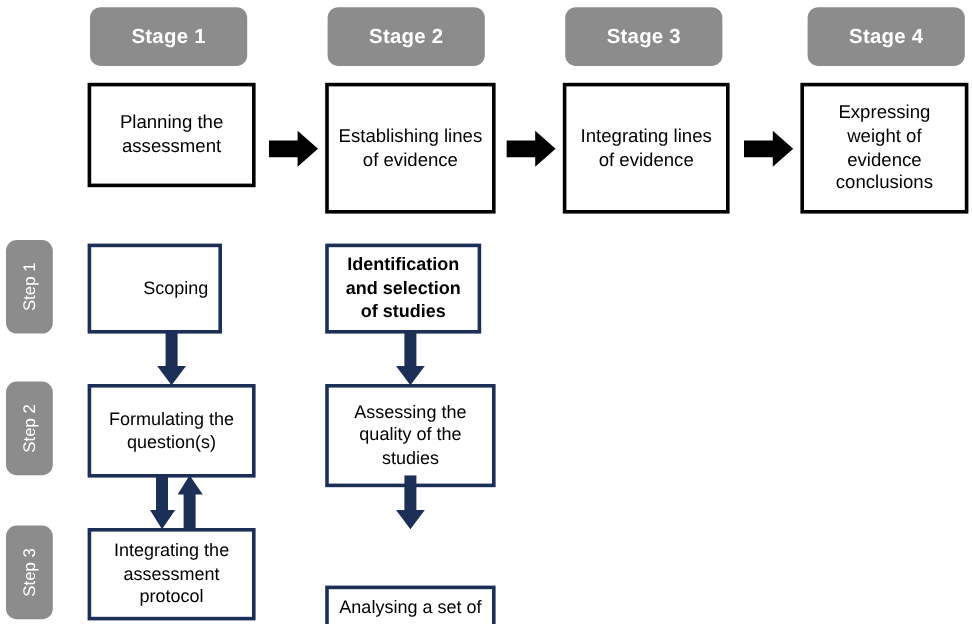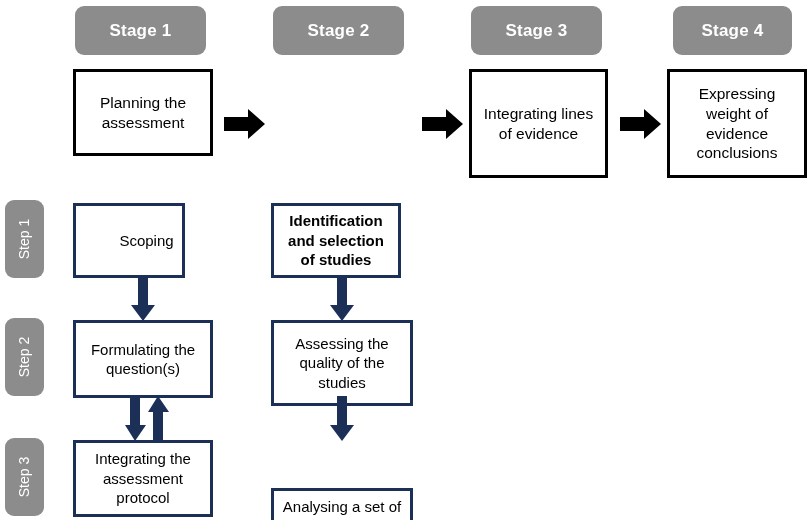--- a/index.html
+++ b/index.html
@@ -100,26 +100,29 @@
 
   <div class="stage-pill" style="left:75px; top:6px; width:131px; height:49px;">
     <span>Stage 1</span>
   </div>
   <div class="stage-pill" style="left:273px; top:6px; width:131px; height:49px;">
     <span>Stage 2</span>
   </div>
   <div class="stage-pill" style="left:471px; top:6px; width:131px; height:49px;">
     <span>Stage 3</span>
   </div>
-  <div class="stage-pill" style="left:673px; top:6px; width:119px; height:49px;">
+  <div class="stage-pill" style="left:673px; top:6px; width:131px; height:49px;">
     <span>Stage 4</span>
   </div>
 
   <div class="stage-box" style="left:73px; top:69px; width:140px; height:87px;">
     <span>Planning the assessment</span>
+  </div>
+  <div class="stage-box" style="left:271px; top:69px; width:142px; height:109px;">
+    <span>Establishing lines of evidence</span>
   </div>
   <div class="stage-box" style="left:469px; top:69px; width:139px; height:109px;">
     <span>Integrating lines of evidence</span>
   </div>
   <div class="stage-box" style="left:667px; top:69px; width:140px; height:109px;">
     <span>Expressing weight of evidence conclusions</span>
   </div>
 
   <svg class="h-arrow" style="left:224px; top:108px;" width="42" height="32" viewBox="0 0 42 32">
     <polygon points="0,9 24,9 24,1 41,16 24,31 24,23 0,23" fill="#000000"></polygon>

